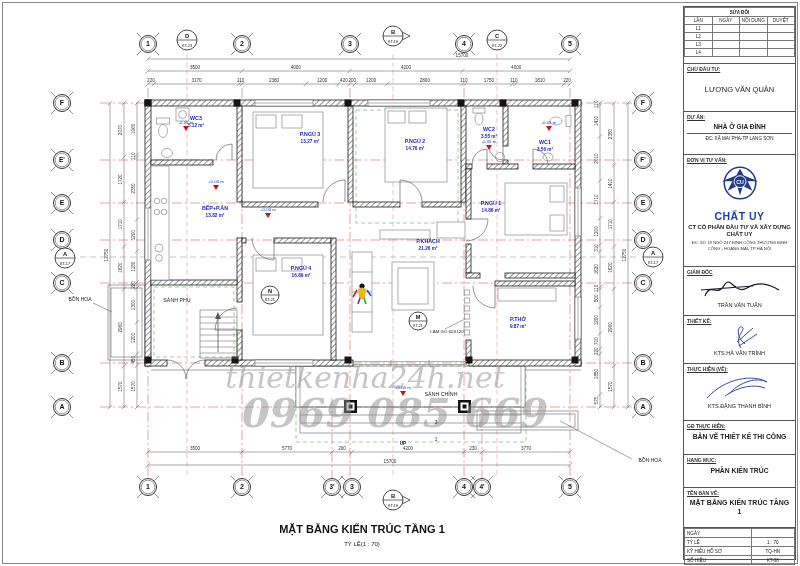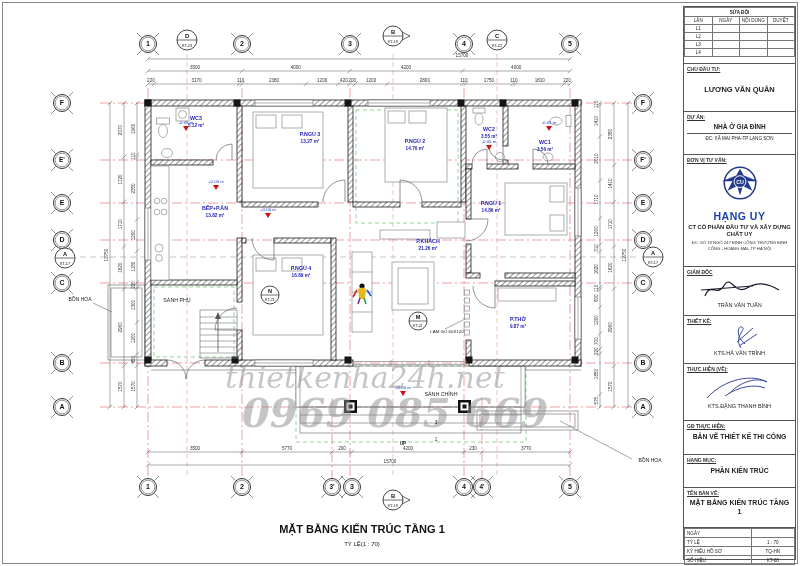--- a/index.html
+++ b/index.html
@@ -22,21 +22,21 @@
   .dimt{font-size:4.6px;fill:#333}
   .wm1{font-family:"DejaVu Serif",serif;font-style:italic;font-size:30px;fill:#8d8d8d;opacity:.5}
   .wm2{font-family:"DejaVu Serif",serif;font-style:italic;font-weight:bold;font-size:40px;fill:#8d8d8d;opacity:.5}
   .ptitle{font-size:11px;font-weight:bold;fill:#111}
   .psub{font-size:6px;fill:#222}
 
   
   .titleblock{position:absolute;top:6px;right:4px;width:113px;height:554px;border:1px solid #555;background:#fff;display:flex;flex-direction:column;box-sizing:border-box}
   .tb-sec{border-bottom:1px solid #555;padding:2px 3px;box-sizing:border-box;position:relative;flex:none}
   .tb-label{font-size:5px;font-weight:bold;text-decoration:underline;color:#333;display:block}
-  .tb-name{font-size:7.5px;font-weight:bold;text-align:center;margin-top:13px}
+  .tb-name{font-size:7.5px;font-weight:normal;text-align:center;margin-top:13px}
   .tb-pname{font-size:6.5px;font-weight:bold;text-align:center;margin-top:3px}
   .tb-addr{font-size:4.6px;text-align:center;border-top:1px solid #555;margin-top:3px;padding-top:2px}
   .rev{width:100%;border-collapse:collapse;font-size:4.6px;text-align:center;table-layout:fixed}
   .rev td{border:1px solid #777;height:7px;padding:0;overflow:hidden}
   .rev .ttl{font-weight:bold;height:8px}
   .logo-row{text-align:center;margin-top:1px}
   .brand{font-size:10.5px;font-weight:bold;color:#1b3faa;text-align:center;letter-spacing:.5px;margin-top:0px}
   .company{font-size:5.8px;font-weight:bold;text-align:center;margin-top:2px;line-height:1.25}
   .caddr{font-size:4.2px;text-align:center;color:#333;margin-top:2px;line-height:1.3}
   .sig{display:block;margin:0 auto}
@@ -861,21 +861,21 @@
   <div class="tb-sec" style="height:112px">
     <span class="tb-label">ĐƠN VỊ TƯ VẤN:</span>
     <div class="logo-row">
       <svg width="44" height="42" viewBox="0 0 46 44">
         <circle cx="23" cy="20" r="16.5" fill="#fff" stroke="#223a8c" stroke-width="1.6"></circle>
         <path d="M4,18 L19,12 L23,5 L27,12 L42,18 L31,18 L36,28 L26,23 L23,33 L20,23 L10,28 L15,18 Z" fill="#223a8c"></path>
         <circle cx="23" cy="18.5" r="6.2" fill="#223a8c" stroke="#fff" stroke-width="1"></circle>
         <text x="23" y="21" text-anchor="middle" font-size="5.6" fill="#fff" font-weight="bold">CU</text>
       </svg>
     </div>
-    <div class="brand">HẠNG UY</div>
+    <div class="brand">CHẤT UY</div>
     <div class="company">CT CỔ PHẦN ĐẦU TƯ VÀ XÂY DỰNG CHẤT UY</div>
     <div class="caddr">ĐC: SỐ 19 NGÕ 247 ĐỊNH CÔNG THƯỢNG ĐỊNH CÔNG - HOÀNG MAI- TP HÀ NỘI</div>
   </div>
   <div class="tb-sec" style="height:49px">
     <span class="tb-label">GIÁM ĐỐC</span>
     <svg class="sig" width="90" height="26" viewBox="0 0 90 26">
       <path d="M10,21 C16,6 22,24 30,9 C36,1 40,20 52,13 S74,9 84,15 M6,15 L58,11" stroke="#1a1a2e" stroke-width="1.2" fill="none"></path>
     </svg>
     <div class="sig-name">TRẦN VĂN TUẤN</div>
   </div>

